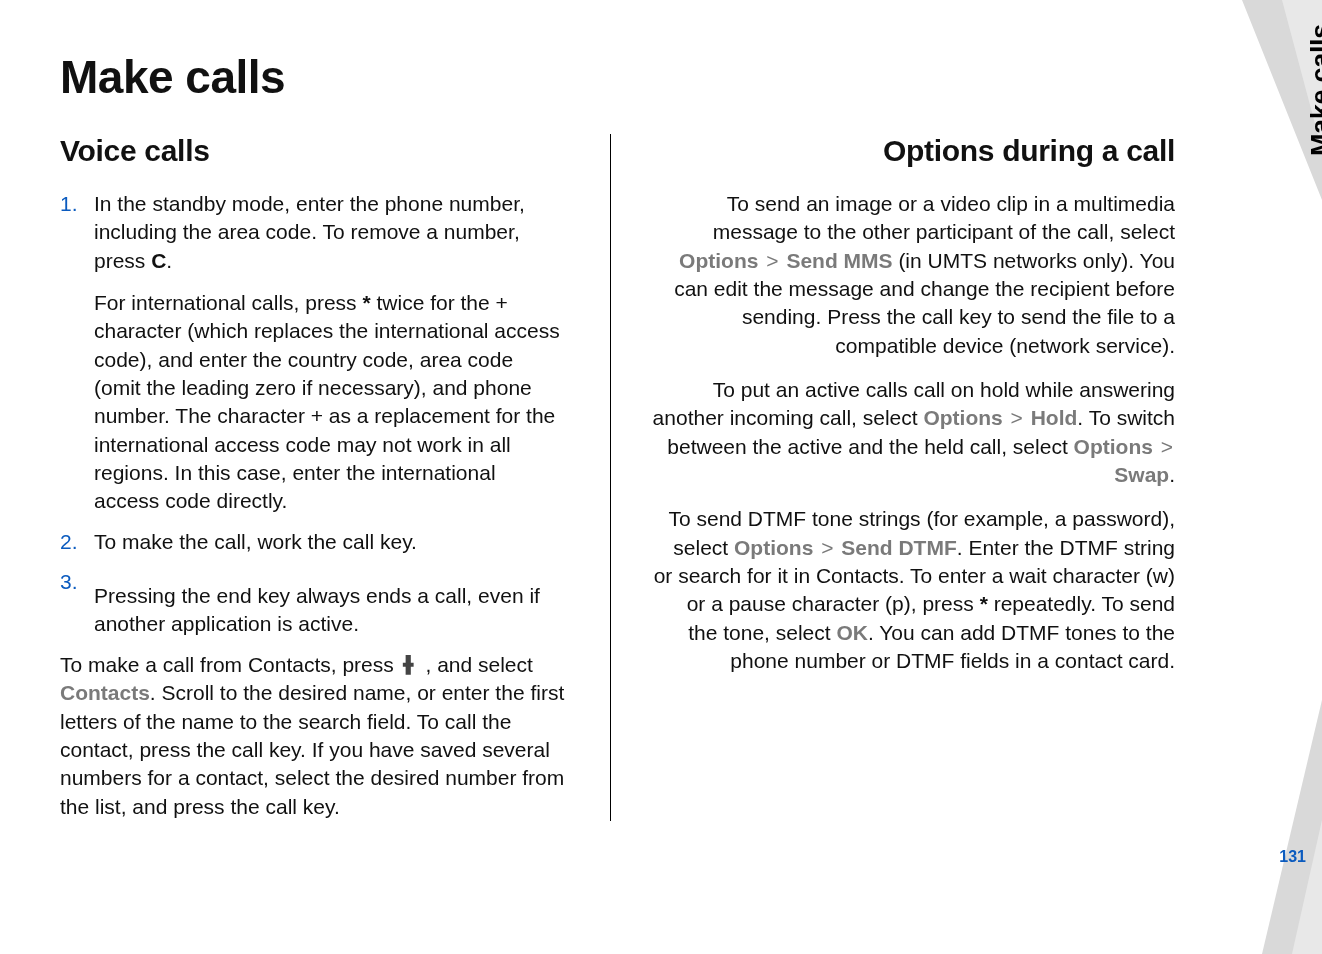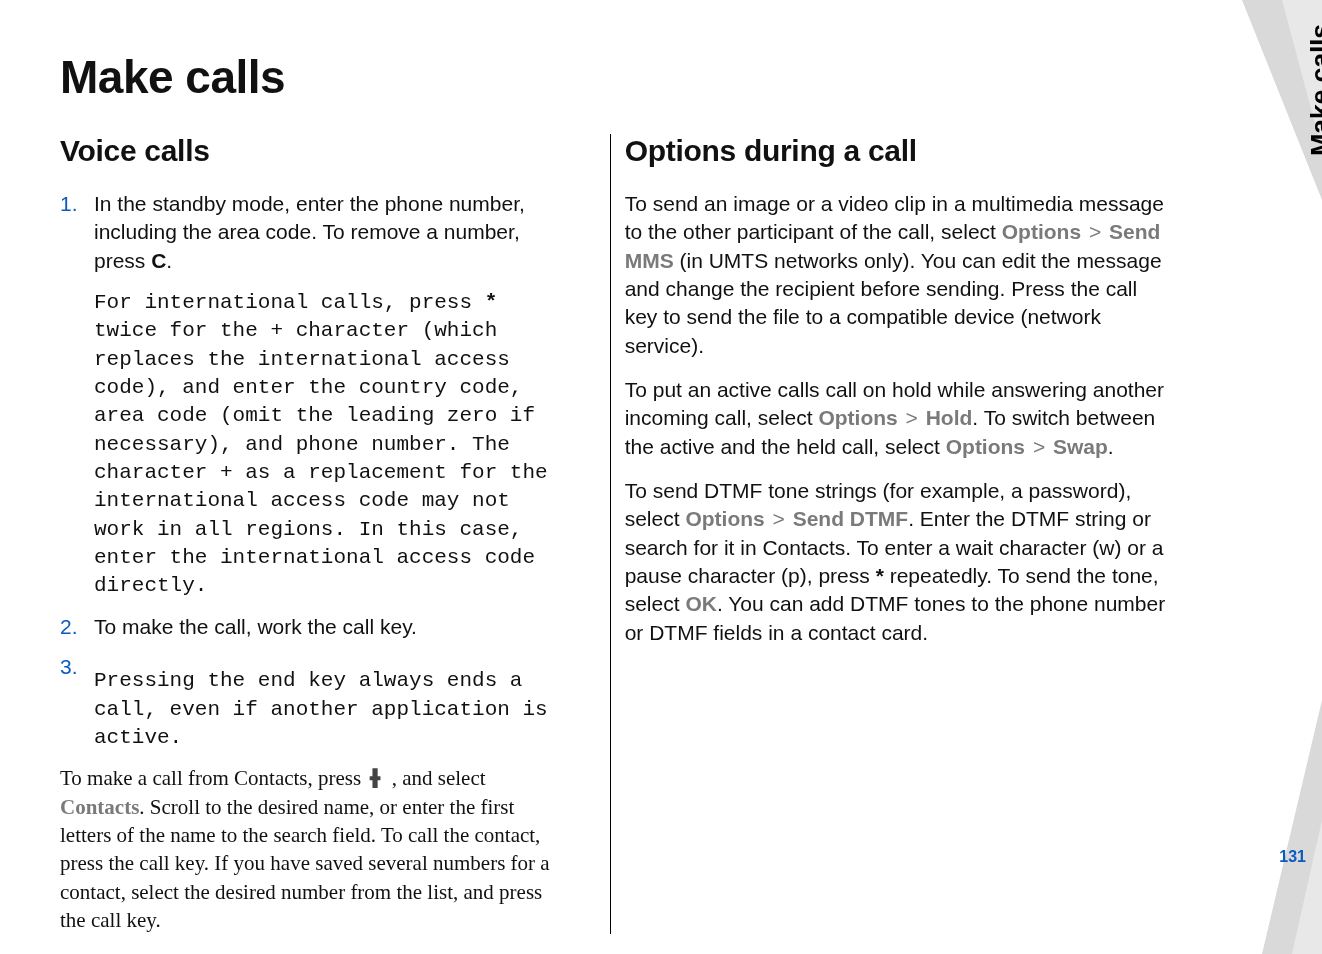--- a/index.html
+++ b/index.html
@@ -28,22 +28,23 @@
     display: flex;
     gap: 14px;
     margin-top: 8px;
   }
   .col {
     width: 540px;
     padding-right: 30px;
   }
   .col-right {
     width: 570px;
-    padding-left: 14px;
+    padding-left: 42px;
     border-left: 1px solid #000;
+    text-align: right;
   }
   .section-title {
     font-size: 30px;
     font-weight: 700;
     color: #111;
     margin-bottom: 22px;
     letter-spacing: -0.3px;
   }
   .body-text, ol, li, p {
     font-size: 21px;
@@ -57,22 +58,22 @@
   ol li {
     display: flex;
     margin-bottom: 12px;
   }
   .li-num {
     color: #0b5bbf;
     min-width: 34px;
     font-weight: 400;
   }
   .li-body { flex: 1; }
-  .sub-para { margin-top: 14px; font-family: Liberation Mono, monospace; }
-  .outer-para { margin-top: 10px; font-family: Liberation Serif, serif; }
+  .sub-para { margin-top: 14px; }
+  .outer-para { margin-top: 10px; }
   .column-para { margin-bottom: 16px; }
   .bold { font-weight: 700; }
   .grey-bold { font-weight: 700; color: #7a7a7a; }
   .sep { color: #7a7a7a; font-weight: 400; padding: 0 2px; }
   .inline-icon {
     display: inline-block;
     width: 20px;
     height: 20px;
     background: #444;
     vertical-align: -3px;

